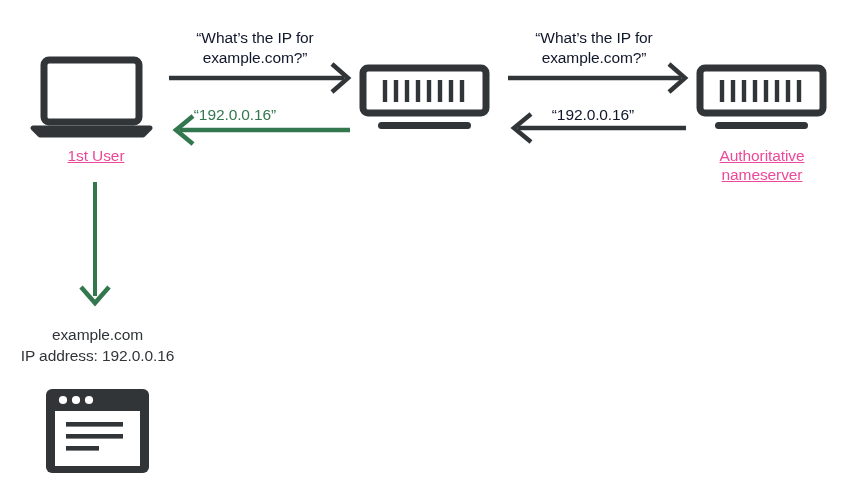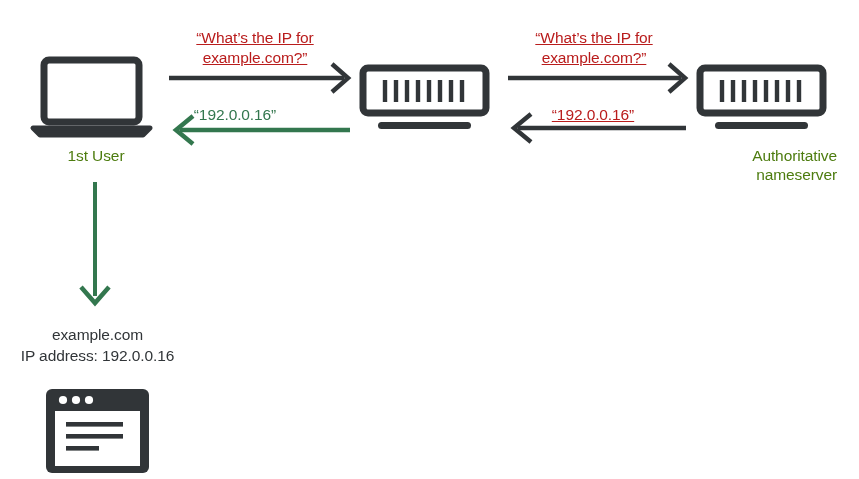--- a/index.html
+++ b/index.html
@@ -21,37 +21,38 @@
   #canvas svg.layer {
     position: absolute;
     left: 0;
     top: 0;
     width: 859px;
     height: 479px;
   }
   .node-label {
     position: absolute;
     text-align: center;
-    color: #4d7c0f;
+    color: #ec4899;
     font-size: 15.5px;
     line-height: 19px;
     font-weight: 400;
     letter-spacing: -0.1px;
     white-space: pre-line;
+    text-decoration: underline;
   }
   .arrow-label {
     position: absolute;
     text-align: center;
     font-size: 15.5px;
     line-height: 20px;
     font-weight: 400;
     letter-spacing: -0.1px;
     white-space: pre-line;
   }
-  .arrow-label.dark { color: #b91c1c; text-decoration: underline; }
+  .arrow-label.dark { color: #0f172a; }
   .arrow-label.green { color: #33774E; }
   .result-label {
     position: absolute;
     text-align: center;
     color: #313538;
     font-size: 15.5px;
     line-height: 21px;
     font-weight: 400;
     letter-spacing: -0.1px;
     white-space: pre-line;
@@ -138,21 +139,21 @@
 
       <rect x="66" y="422" width="57" height="4.6" fill="#313538"></rect>
       <rect x="66" y="434" width="57" height="4.6" fill="#313538"></rect>
       <rect x="66" y="446" width="33" height="4.6" fill="#313538"></rect>
     </g>
   </svg>
 
   <div class="node-label" style="left: 21px; top: 146px; width: 150px;">1st User</div>
 
 
-  <div class="node-label" style="left: 687px; top: 146px; width: 150px; text-align: right;">Authoritative
+  <div class="node-label" style="left: 687px; top: 146px; width: 150px;">Authoritative
 nameserver</div>
 
   <div class="arrow-label dark" style="left: 155px; top: 28px; width: 200px;">“What’s the IP for
 example.com?”</div>
 
   <div class="arrow-label green" style="left: 135px; top: 105px; width: 200px;">“192.0.0.16”</div>
 
   <div class="arrow-label dark" style="left: 494px; top: 28px; width: 200px;">“What’s the IP for
 example.com?”</div>
 

